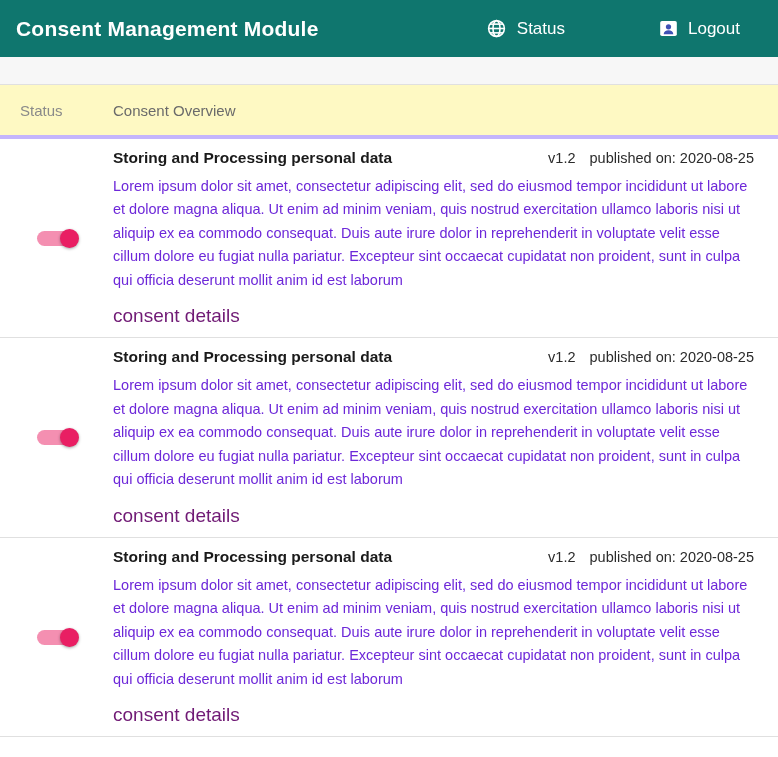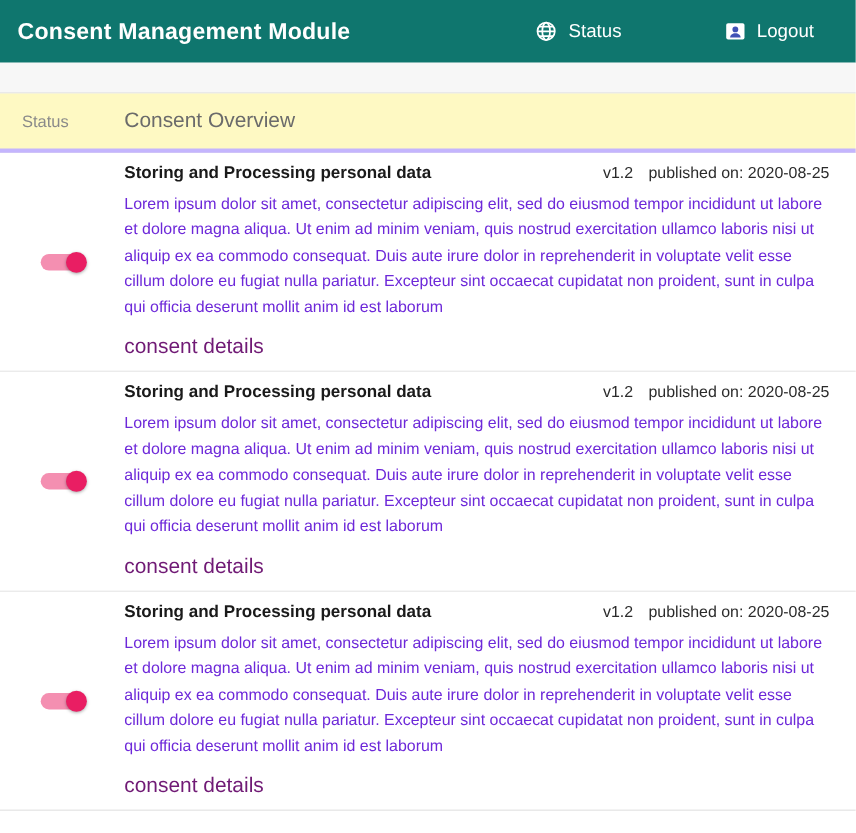--- a/index.html
+++ b/index.html
@@ -67,21 +67,21 @@
     background: #fef9c3;
   }
   .col-head .c-status {
     width: 113px;
     padding-left: 20px;
     box-sizing: border-box;
     font-size: 15px;
     color: #8a8a8a;
   }
   .col-head .c-overview {
-    font-size: 19px;
+    font-size: 15px;
     color: #6b6b6b;
   }
 
   
   .consent-row {
     display: flex;
     border-bottom: 1px solid #e0e0e0;
     background: #ffffff;
   }
   .row-status {

